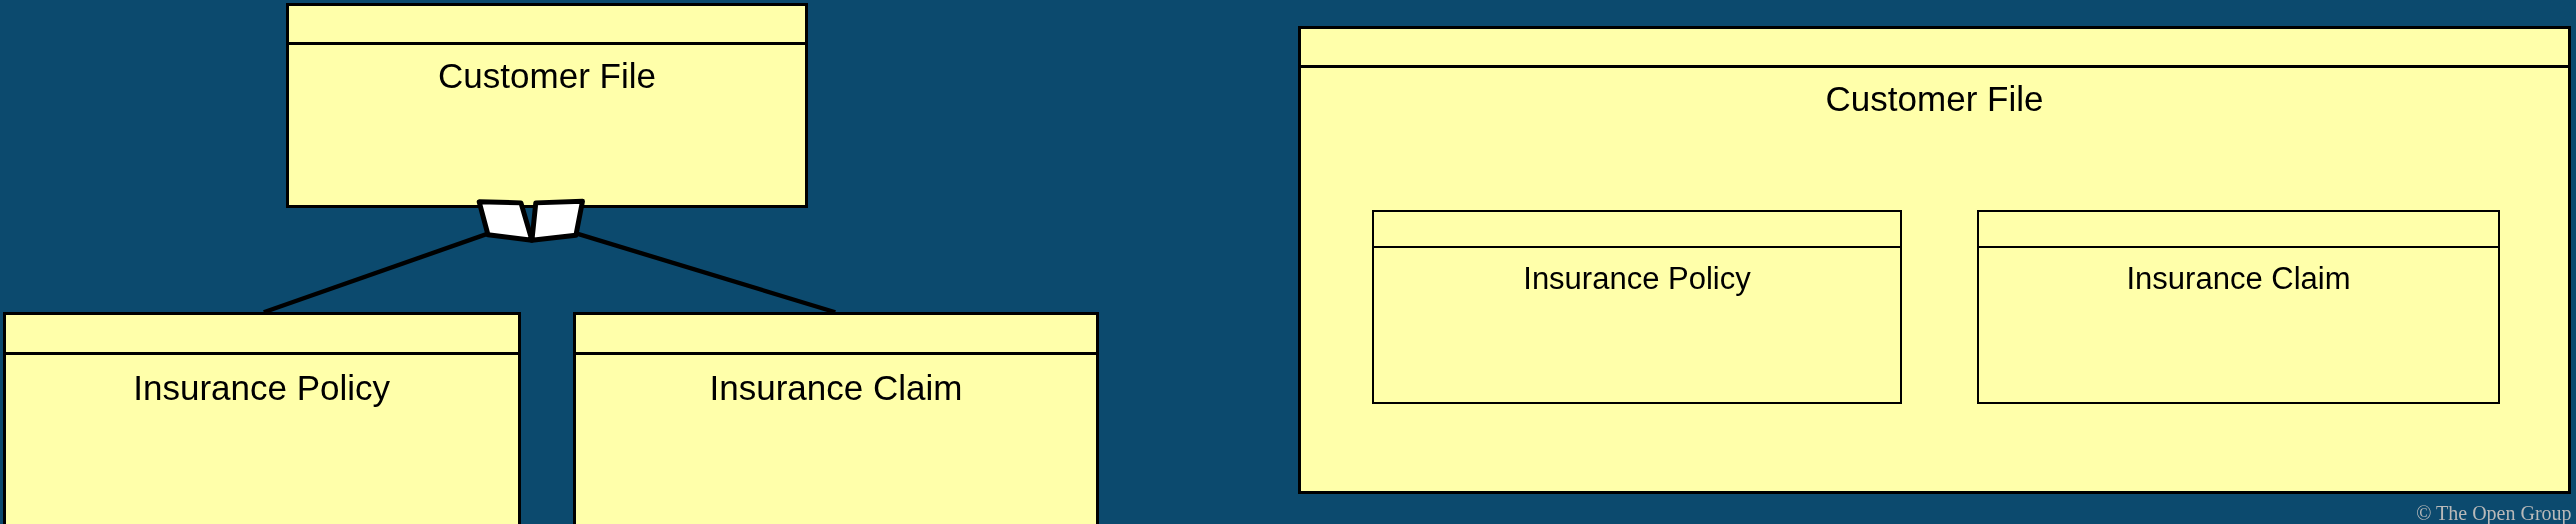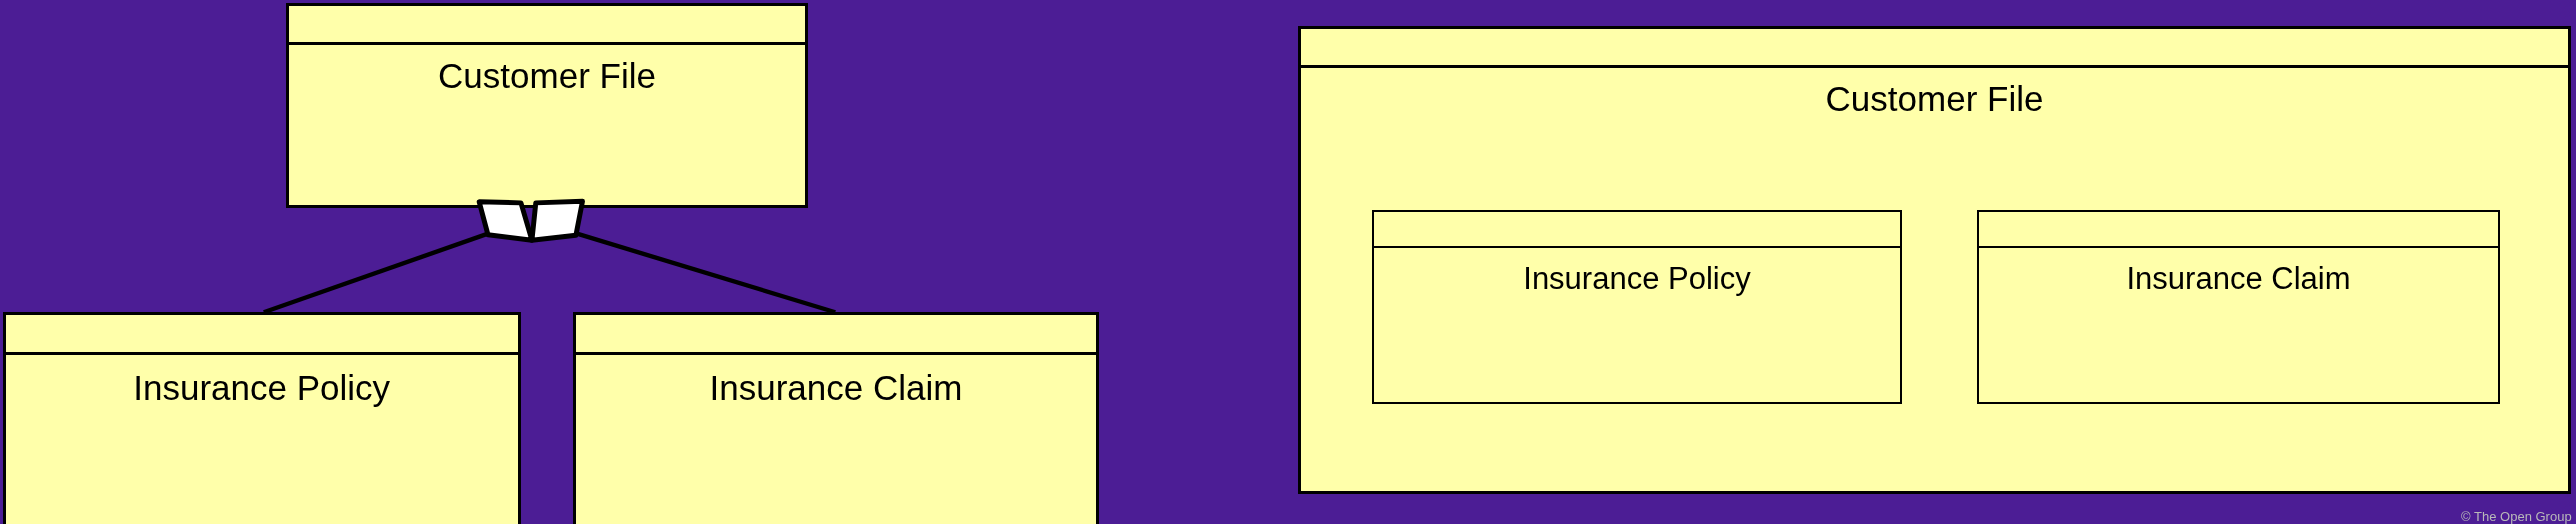--- a/index.html
+++ b/index.html
@@ -5,21 +5,21 @@
 <style>
   html, body {
     margin: 0;
     padding: 0;
     background: #4a7050;
   }
   #canvas {
     position: relative;
     width: 2576px;
     height: 525px;
-    background: #4c1d95;
+    background: #0c4a6e;
     overflow: hidden;
     font-family: "Liberation Sans", "DejaVu Sans", sans-serif;
   }
 
   
   .uml-box {
     position: absolute;
     box-sizing: border-box;
     background: #ffffaa;
     border: 3.3px solid #000000;
@@ -135,24 +135,25 @@
     top: 51px;
     font-size: 31px;
   }
 
   
   #copyright {
     position: absolute;
     right: 4.4px;
     bottom: 2.2px;
     color: #b9b9b9;
-    font-size: 13px;
+    font-size: 20px;
     line-height: 1;
     letter-spacing: 0px;
     white-space: nowrap;
+    font-family: Liberation Serif, serif;
   }
 </style>
 </head>
 <body>
 
 <div id="canvas">
 
   <div class="uml-box" id="left-customer-file">
     <div class="hdr-bar"></div>
     <div class="uml-label">Customer File</div>

